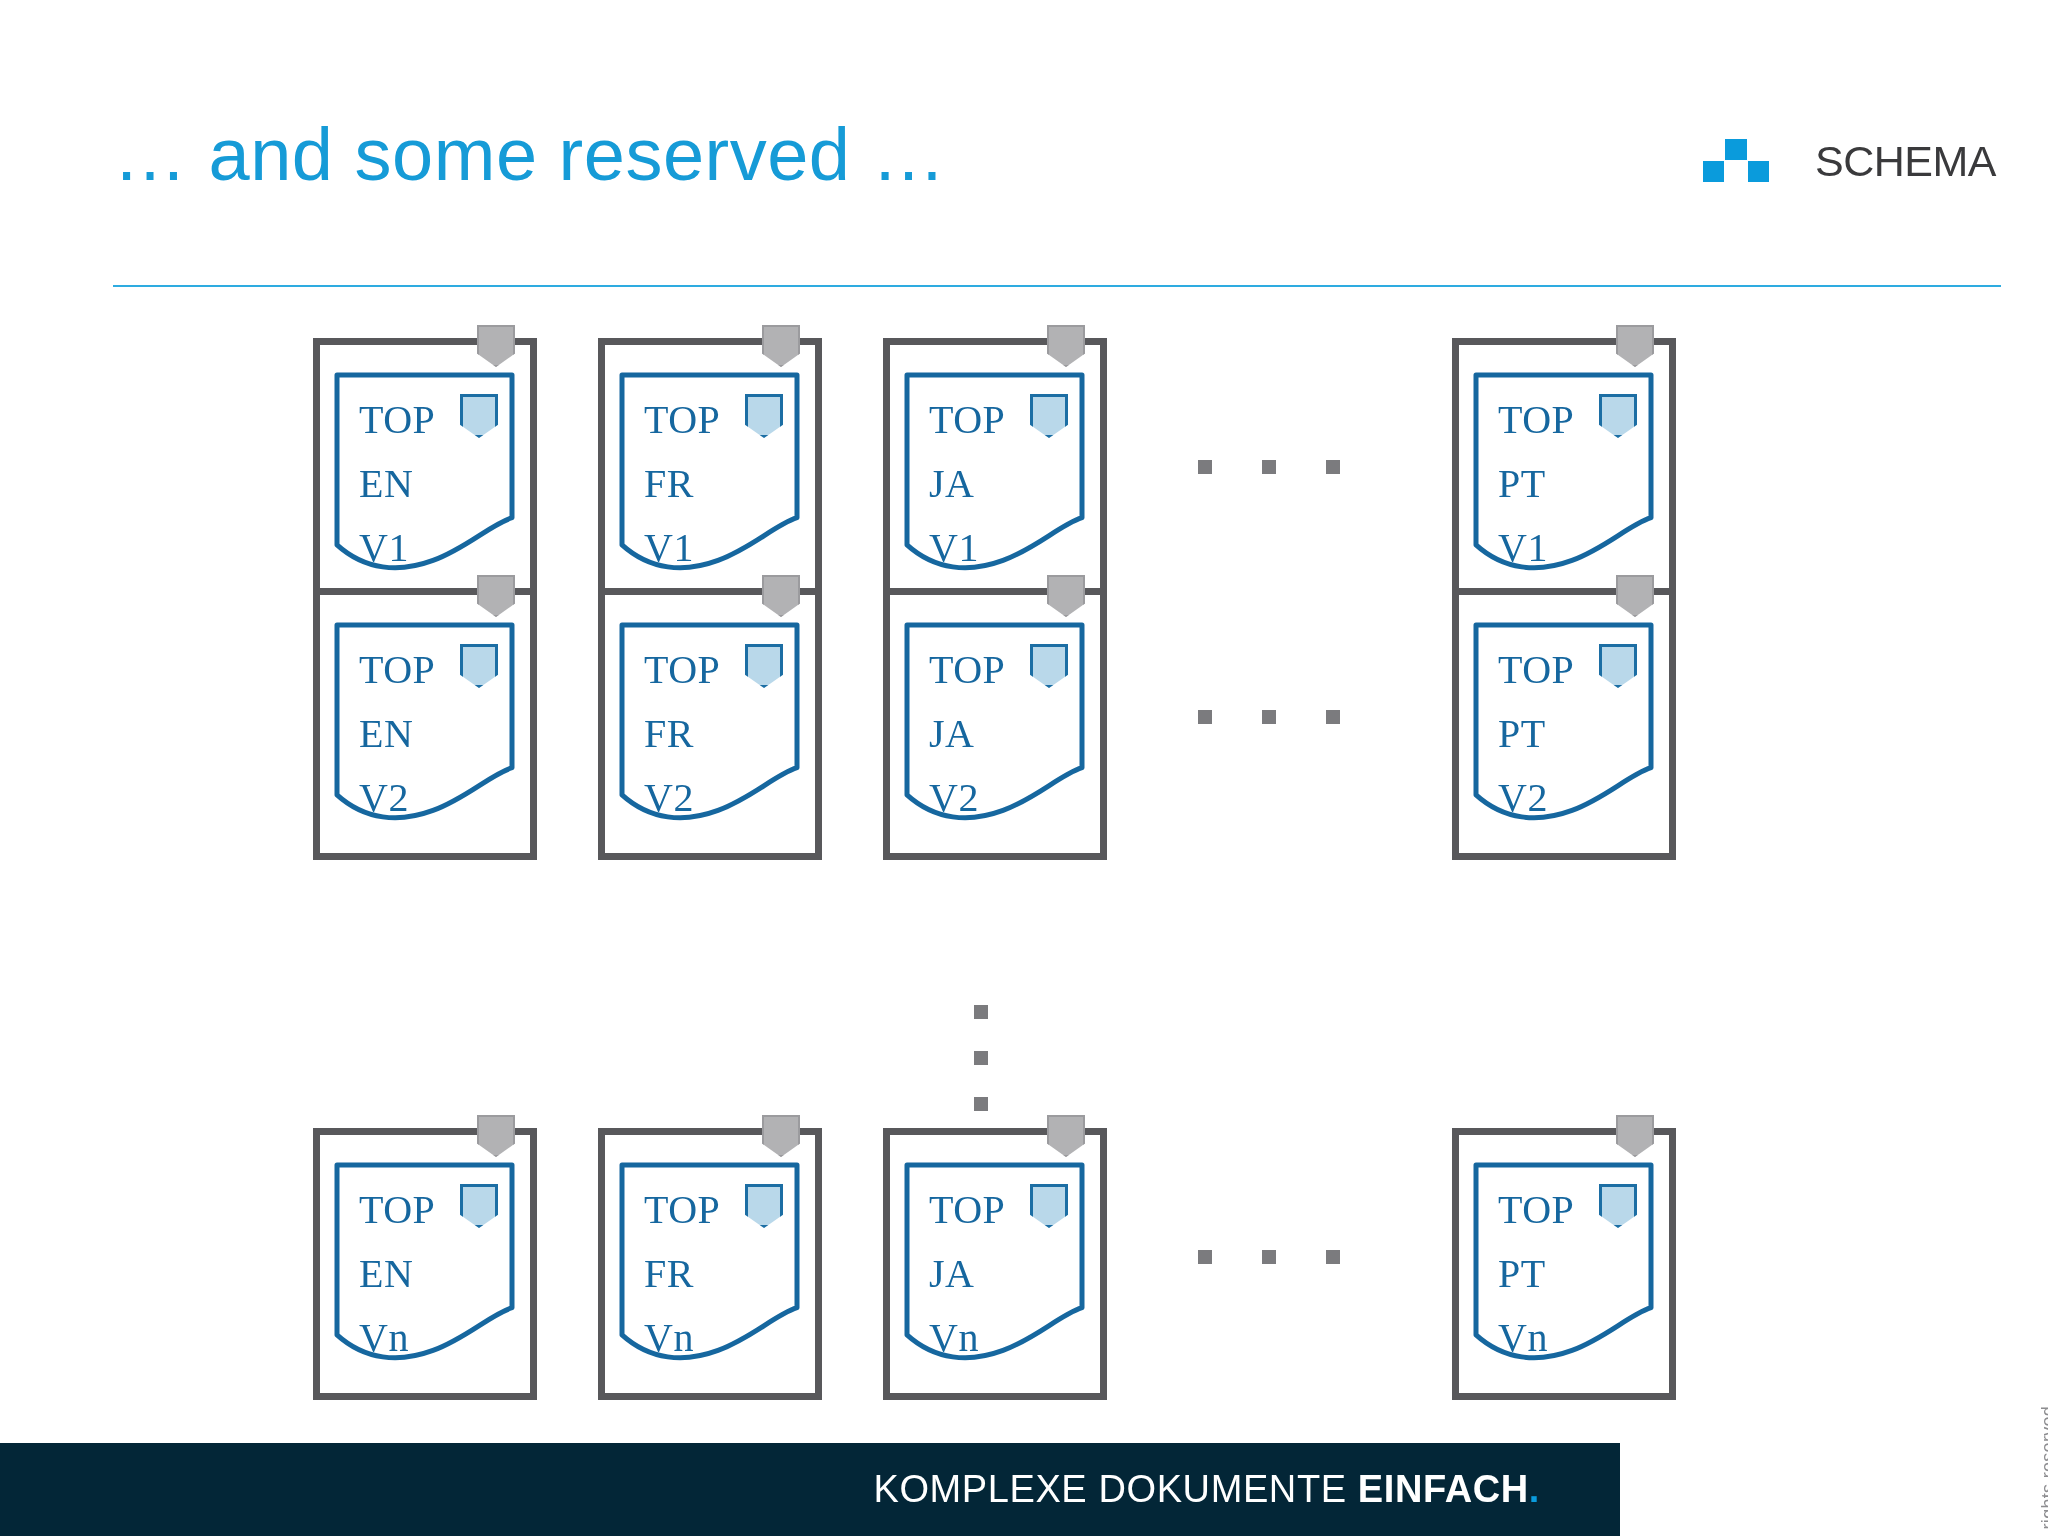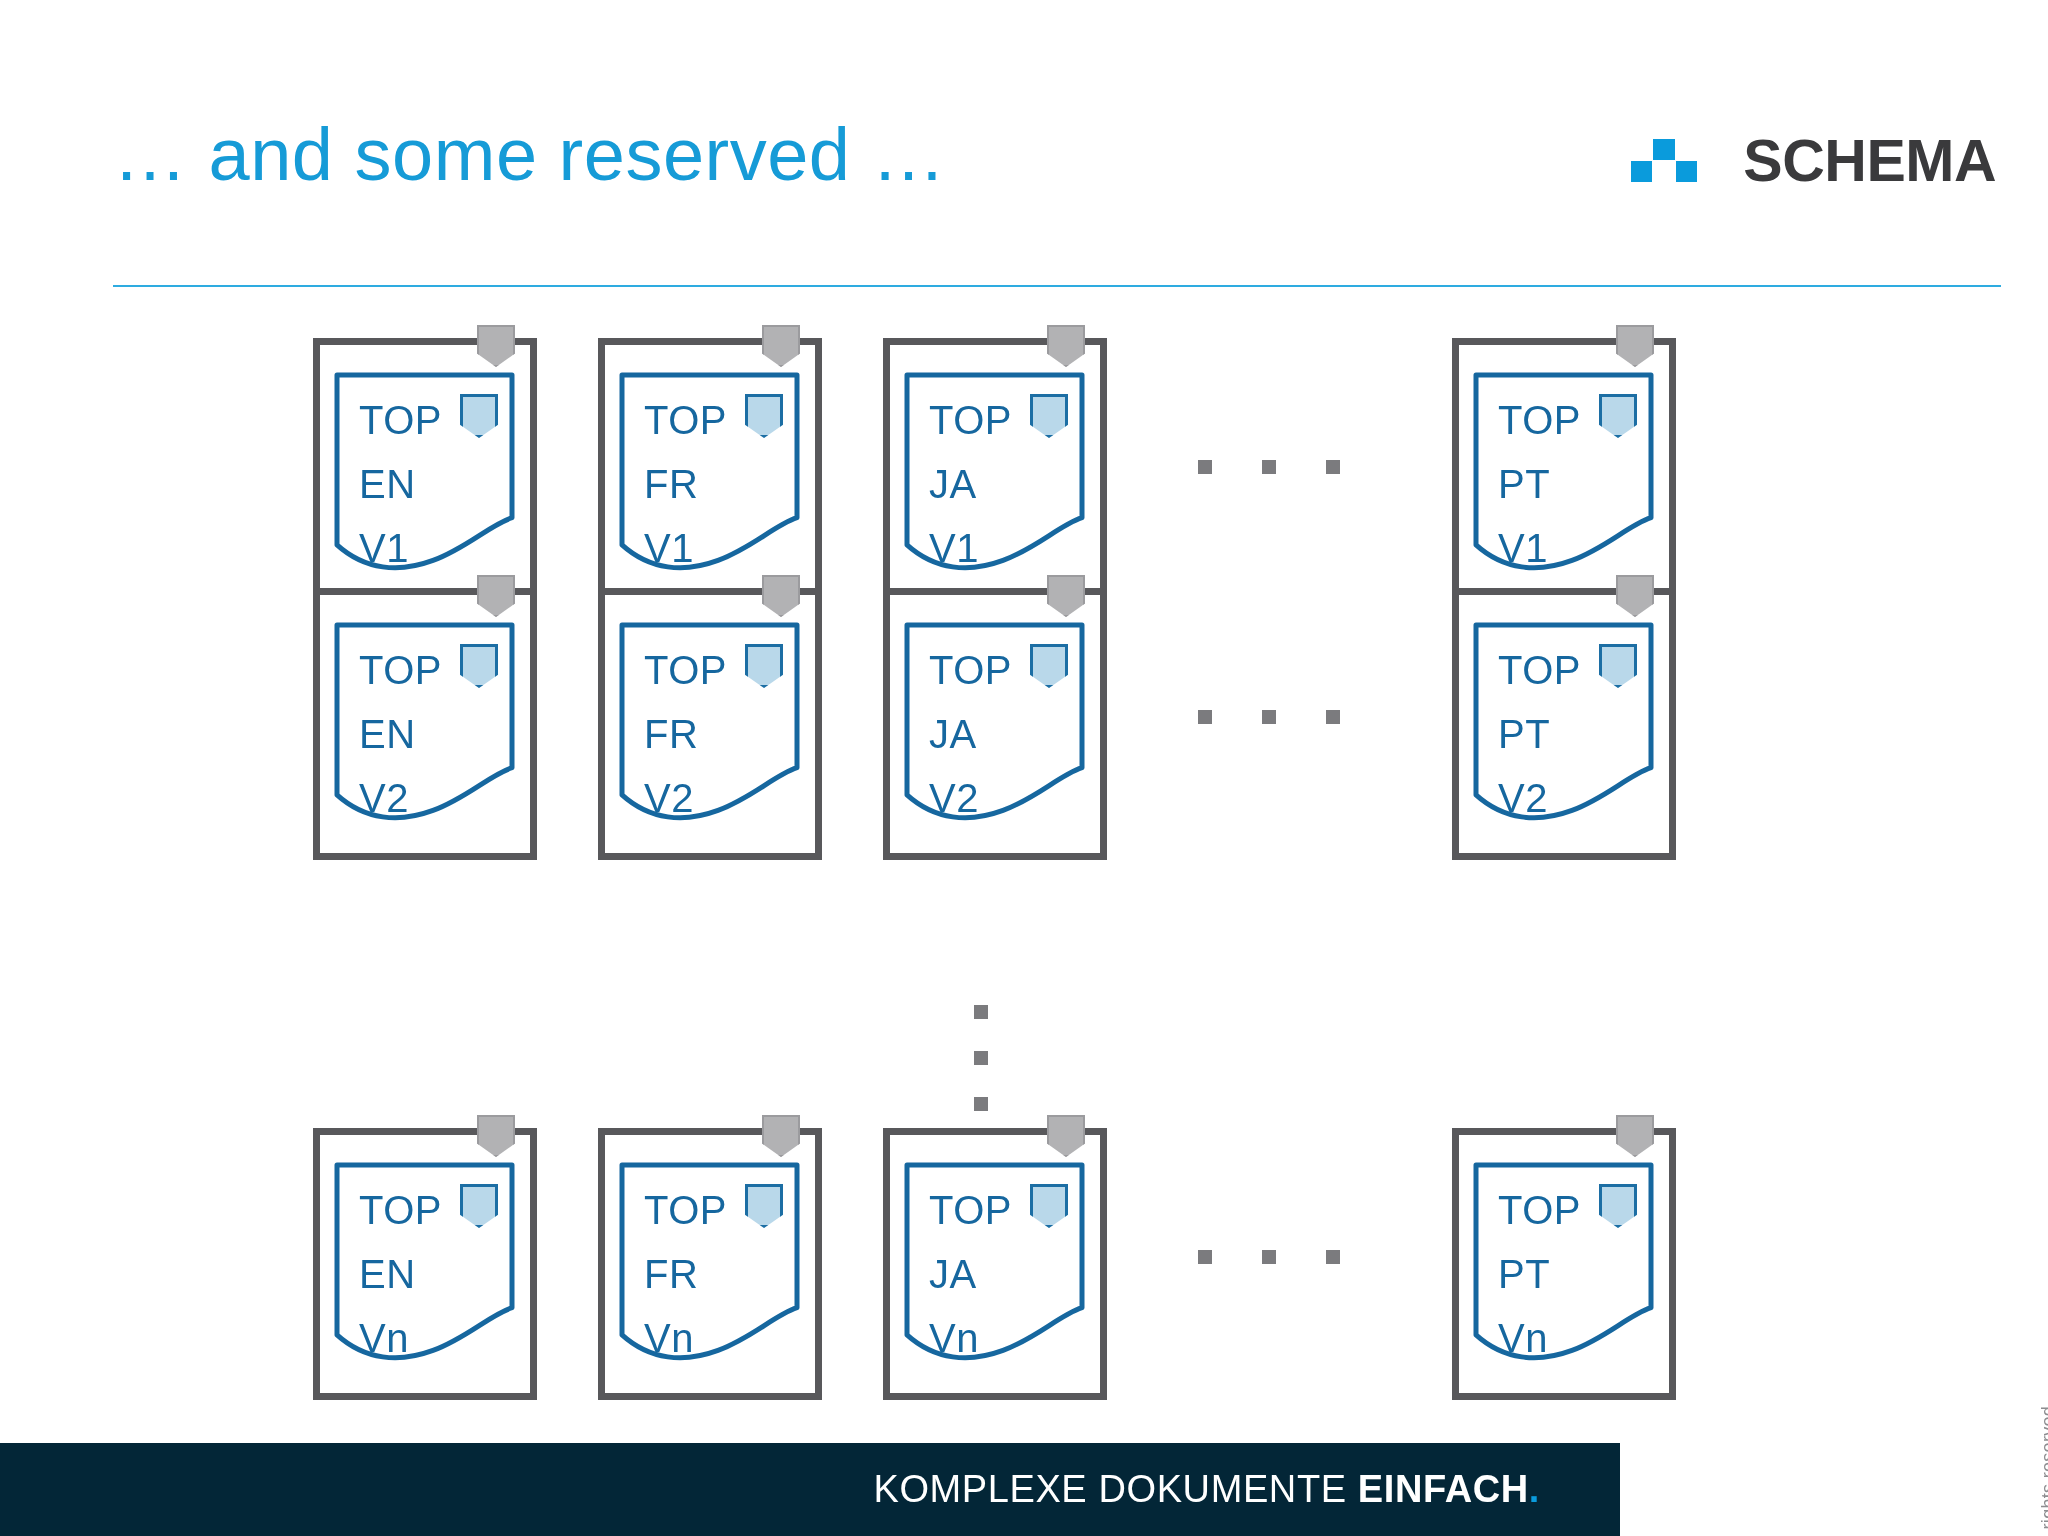--- a/index.html
+++ b/index.html
@@ -47,22 +47,22 @@
   .logo-mark i {
     position: absolute;
     display: block;
     background: #0a9bdc;
   }
   .lm-top   { left: 22px; top: 0px;  width: 22px; height: 21px; }
   .lm-left  { left: 0px;  top: 22px; width: 21px; height: 21px; }
   .lm-mid   { left: 22px; top: 22px; width: 22px; height: 21px; background: #ffffff !important; }
   .lm-right { left: 45px; top: 22px; width: 21px; height: 21px; }
   .logo-text {
-    font-size: 59px;
-    font-weight: 700;
+    font-size: 43px;
+    font-weight: 400;
     color: #3a3a3c;
     letter-spacing: -0.5px;
     line-height: 1;
     margin-left: 42px;
   }
 
   
   .title-rule {
     position: absolute;
     left: 113px;
@@ -72,20 +72,21 @@
     background: #2eabe0;
   }
 
   
   .doc-grid {
     position: absolute;
     left: 0;
     top: 0;
     width: 2048px;
     height: 1133px;
+    font-family: Liberation Serif, serif;
   }
 
   .doc-card {
     position: absolute;
     width: 224px;
     height: 272px;
   }
   .doc-frame {
     position: absolute;
     left: 0;

